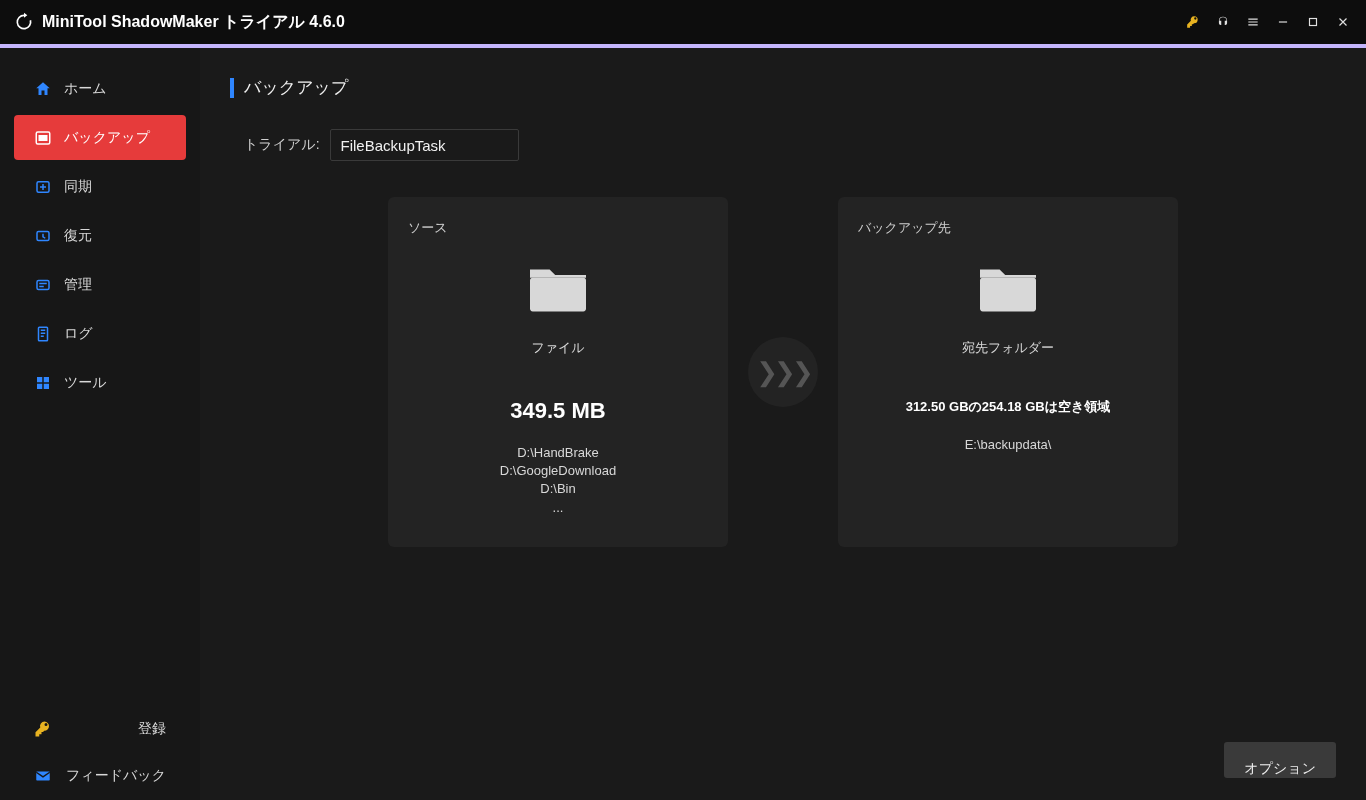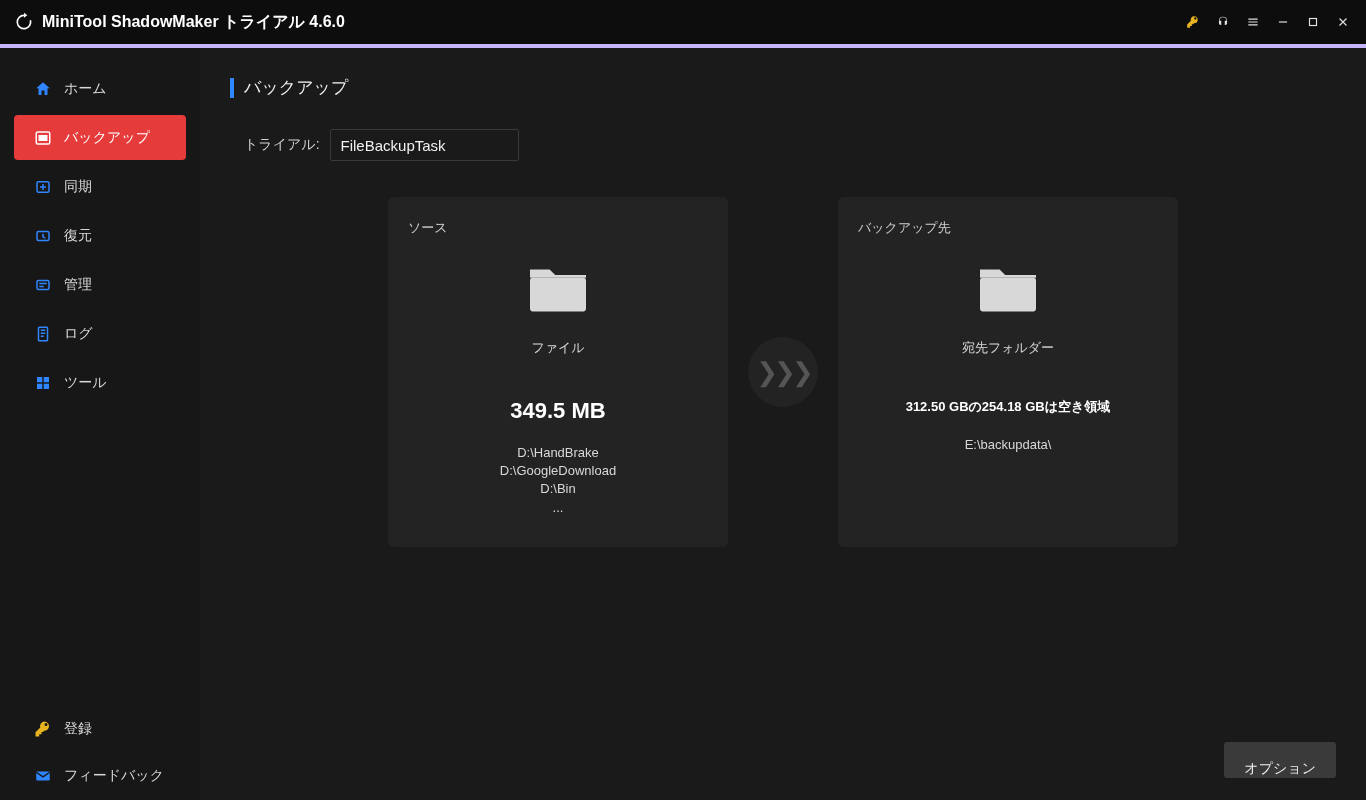--- a/index.html
+++ b/index.html
@@ -13,21 +13,21 @@
 .titlebar .tctrl.key { color:#e8b321; }
 .titlebar .tctrl svg { width:14px; height:14px; }
 .body { flex:1; display:flex; min-height:0; }
 .sidebar { width:200px; background:#171717; display:flex; flex-direction:column; padding-top:18px; }
 .side-item { height:45px; display:flex; align-items:center; gap:12px; padding:0 20px; margin:0 14px 4px 14px; border-radius:4px; color:#d8d8d8; font-size:14px; cursor:pointer; }
 .side-item.active { background:#e63b3b; color:#fff; }
 .side-item svg { width:18px; height:18px; flex:0 0 18px; }
 .side-item.active svg { color:#fff; }
 .side-item:not(.active) svg { color:#2f86ff; }
 .sidebar .grow { flex:1; }
-.side-footer .side-item { margin-bottom:2px; }
+.side-footer .side-item { margin-bottom:2px;justify-content:space-between; }
 .side-footer .reg svg { color:#e8b321; }
 .side-footer .fb svg { color:#2f86ff; }
 .main { flex:1; background:#1a1a1a; padding:28px 30px 22px 30px; display:flex; flex-direction:column; min-width:0; }
 .page-head { display:flex; align-items:center; gap:10px; margin-bottom:30px; }
 .page-head .bar { width:4px; height:20px; background:#2f86ff; }
 .page-head .title { font-size:17px; color:#f0f0f0; }
 .taskrow { display:flex; align-items:center; gap:10px; margin-left:14px; margin-bottom:30px; }
 .taskrow label { font-size:14px; color:#d0d0d0; }
 .taskrow input { background:#1a1a1a; border:1px solid #3a3a3a; color:#f0f0f0; font-size:15px; padding:6px 10px; width:189px; height:32px; border-radius:2px; }
 .cards { display:flex; align-items:center; justify-content:center; gap:20px; margin-top:6px; }

